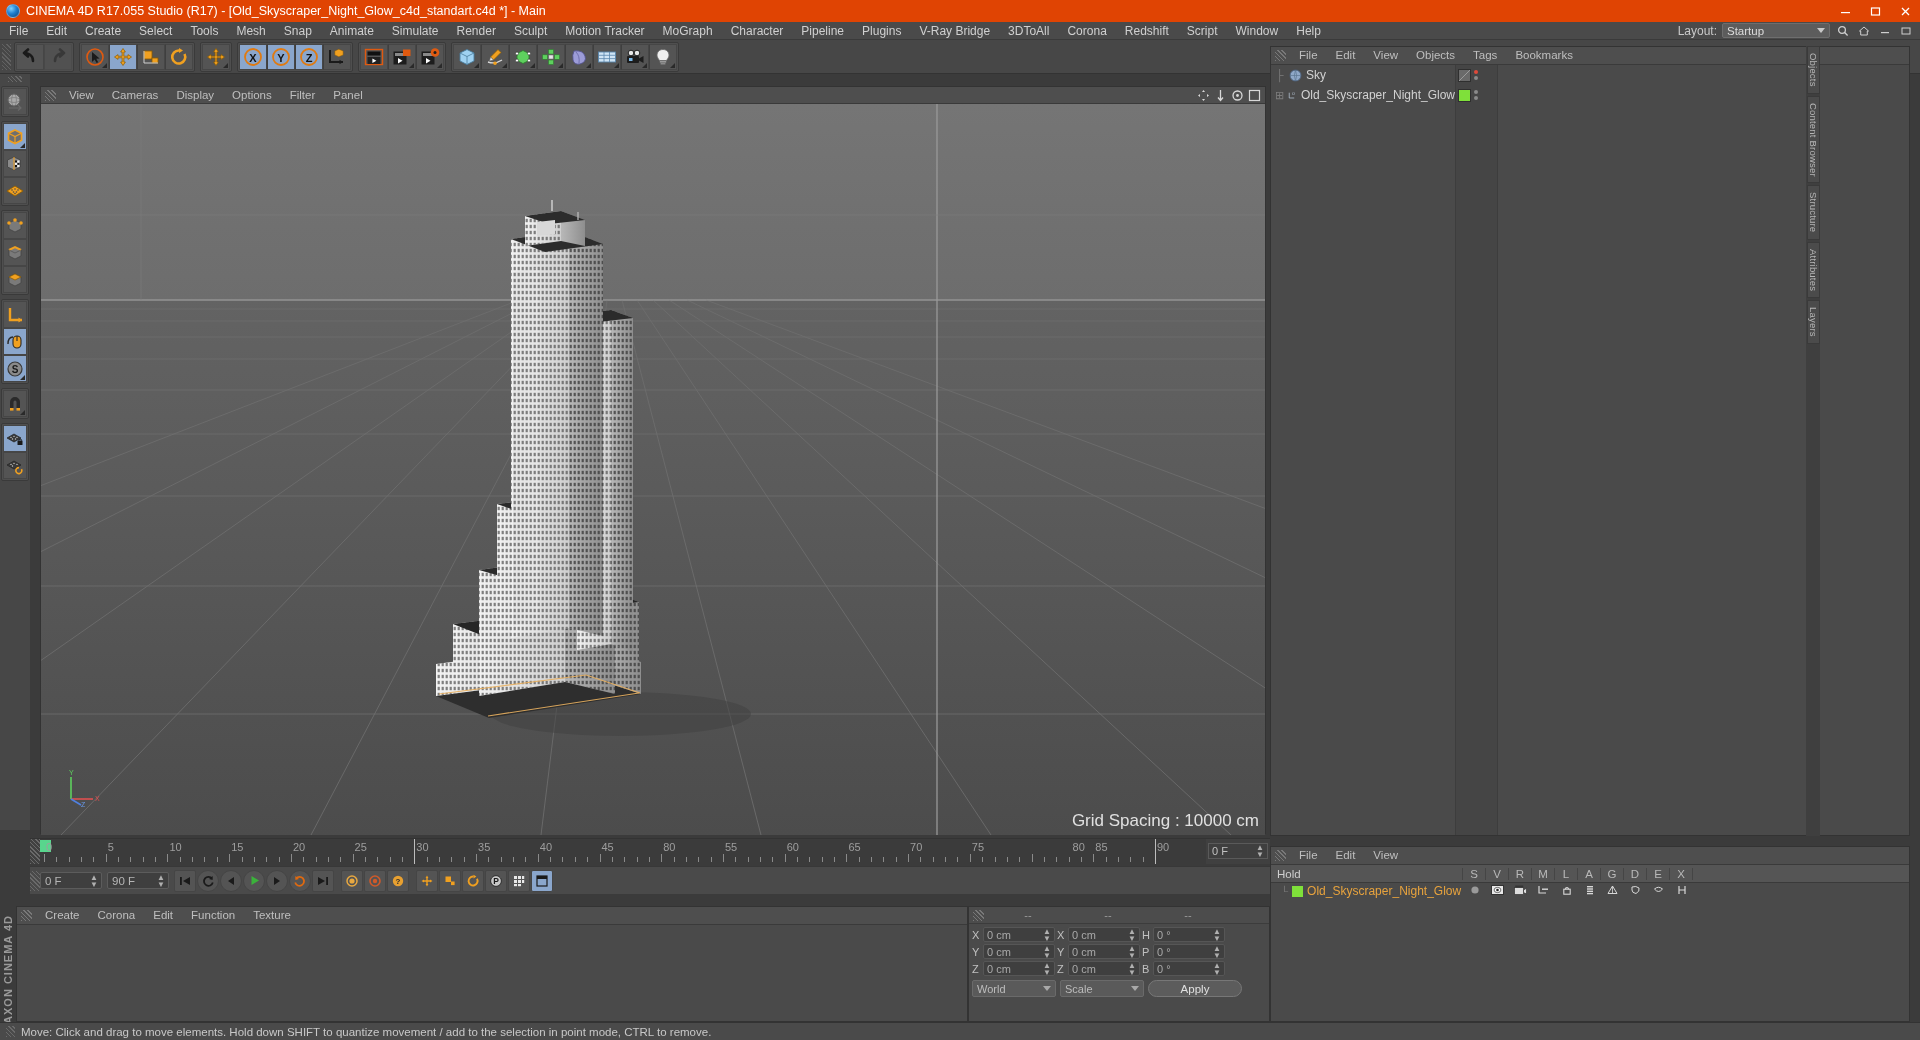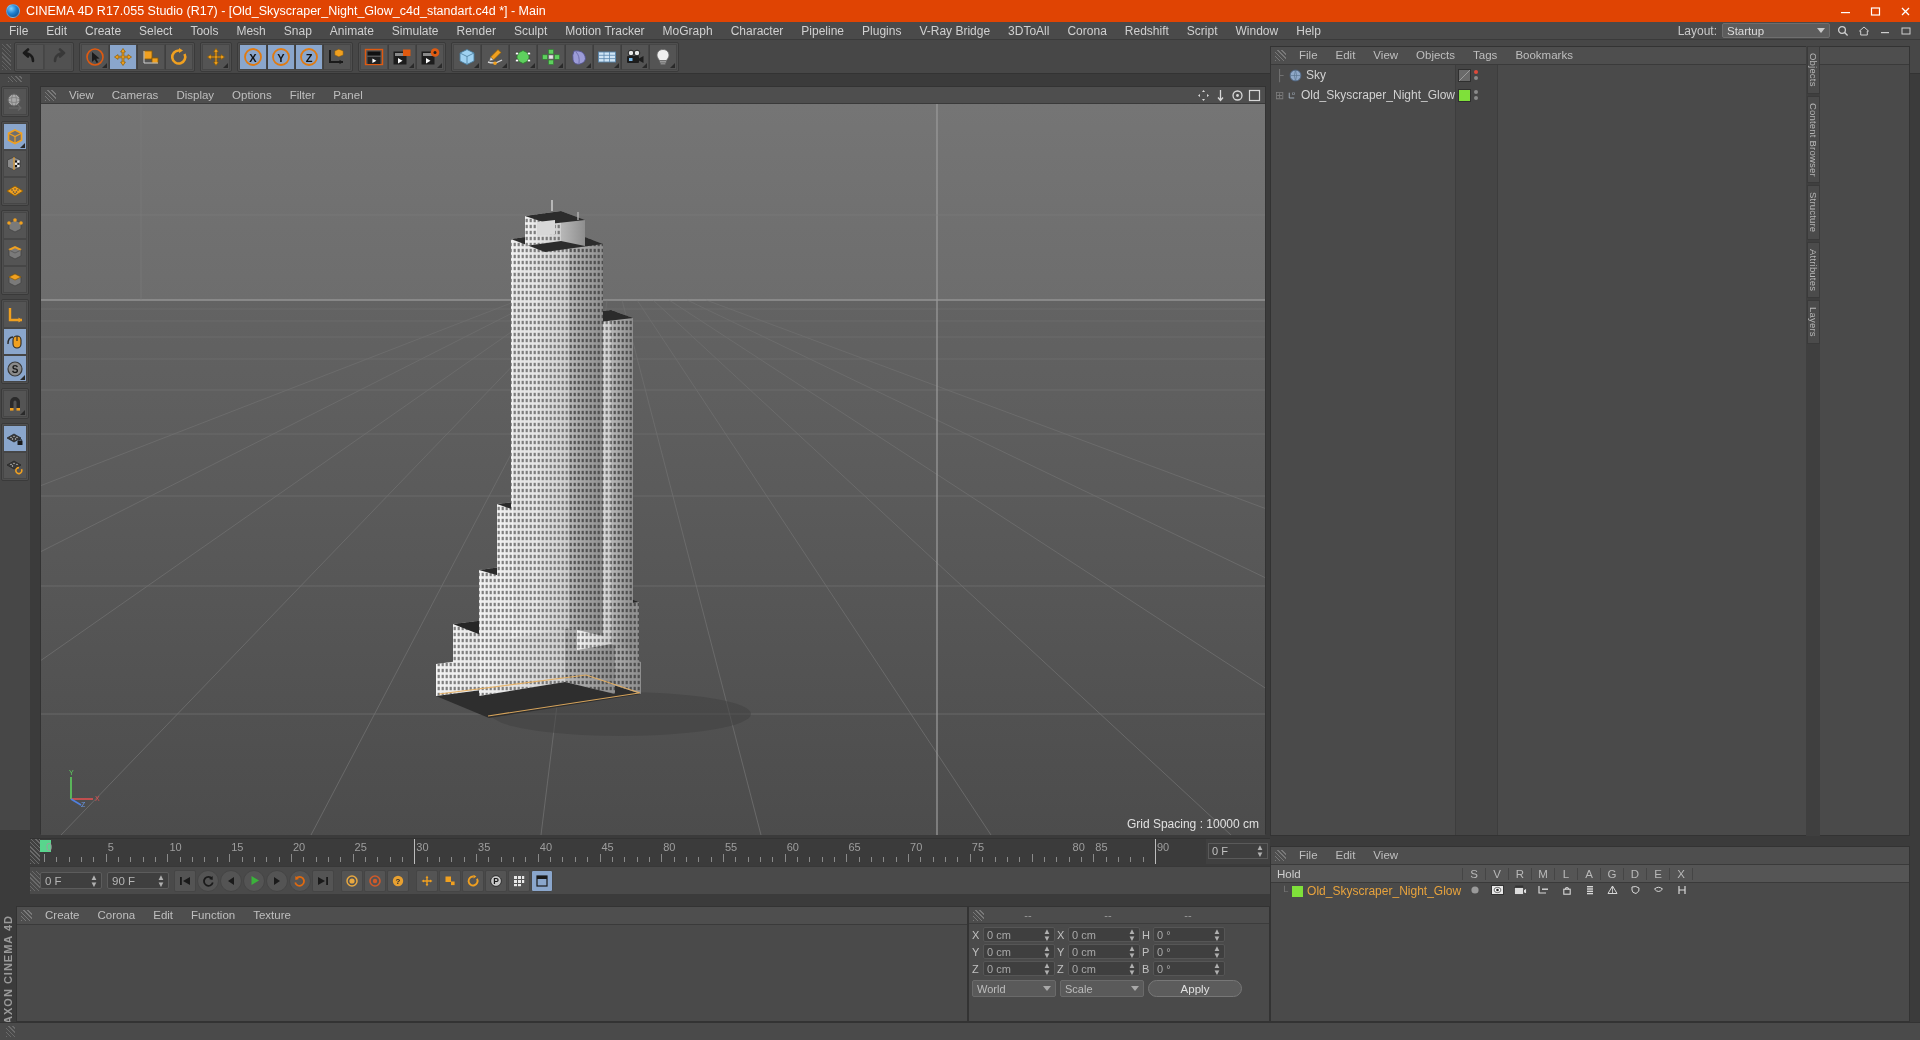--- a/index.html
+++ b/index.html
@@ -126,21 +126,21 @@
   .vp-canvas {
     position: relative; width: 100%; height: 731px; overflow: hidden;
     background: linear-gradient(180deg,#6f6f6f 0%, #6c6c6c 35.3%, #5d5d5d 35.4%, #4f4f4f 100%);
   }
   .vp-label {
     position:absolute; left:4px; top:3px; font-size: 11.5px; color:#e2e2e2;
     background:#00000022; padding: 0 3px;
   }
   .grid-svg { position:absolute; left:0; top:0; }
   .vp-gridinfo {
-    position:absolute; right:6px; bottom:4px; font-size: 12px; color:#e0e0e0;margin-left:21px;
+    position:absolute; right:6px; bottom:4px; font-size: 17px; color:#e0e0e0;margin-left:21px;
   }
   .axis-gizmo { position:absolute; left: 22px; bottom: 28px; width: 40px; height: 40px; }
 
   
   .objmgr {
     position:absolute; top:46px; left:1270px; width: 640px; height: 790px;
     background:#4a4a4a; border:1px solid #333; display:flex; flex-direction:column;
   }
   .om-menubar {
     height:18px; background:#4e4e4e; display:flex; align-items:center;
@@ -1349,15 +1349,16 @@
       </div>
     </div>
   </div>
 
   <div class="brand">
     <span>MAXON CINEMA 4D</span>
   </div>
 
   <div class="statusbar">
     <div class="sb-grip"></div>
+    <span>Move: Click and drag to move elements. Hold down SHIFT to quantize movement / add to the selection in point mode, CTRL to remove.</span>
   </div>
 
 </div>
 
 </body></html>

